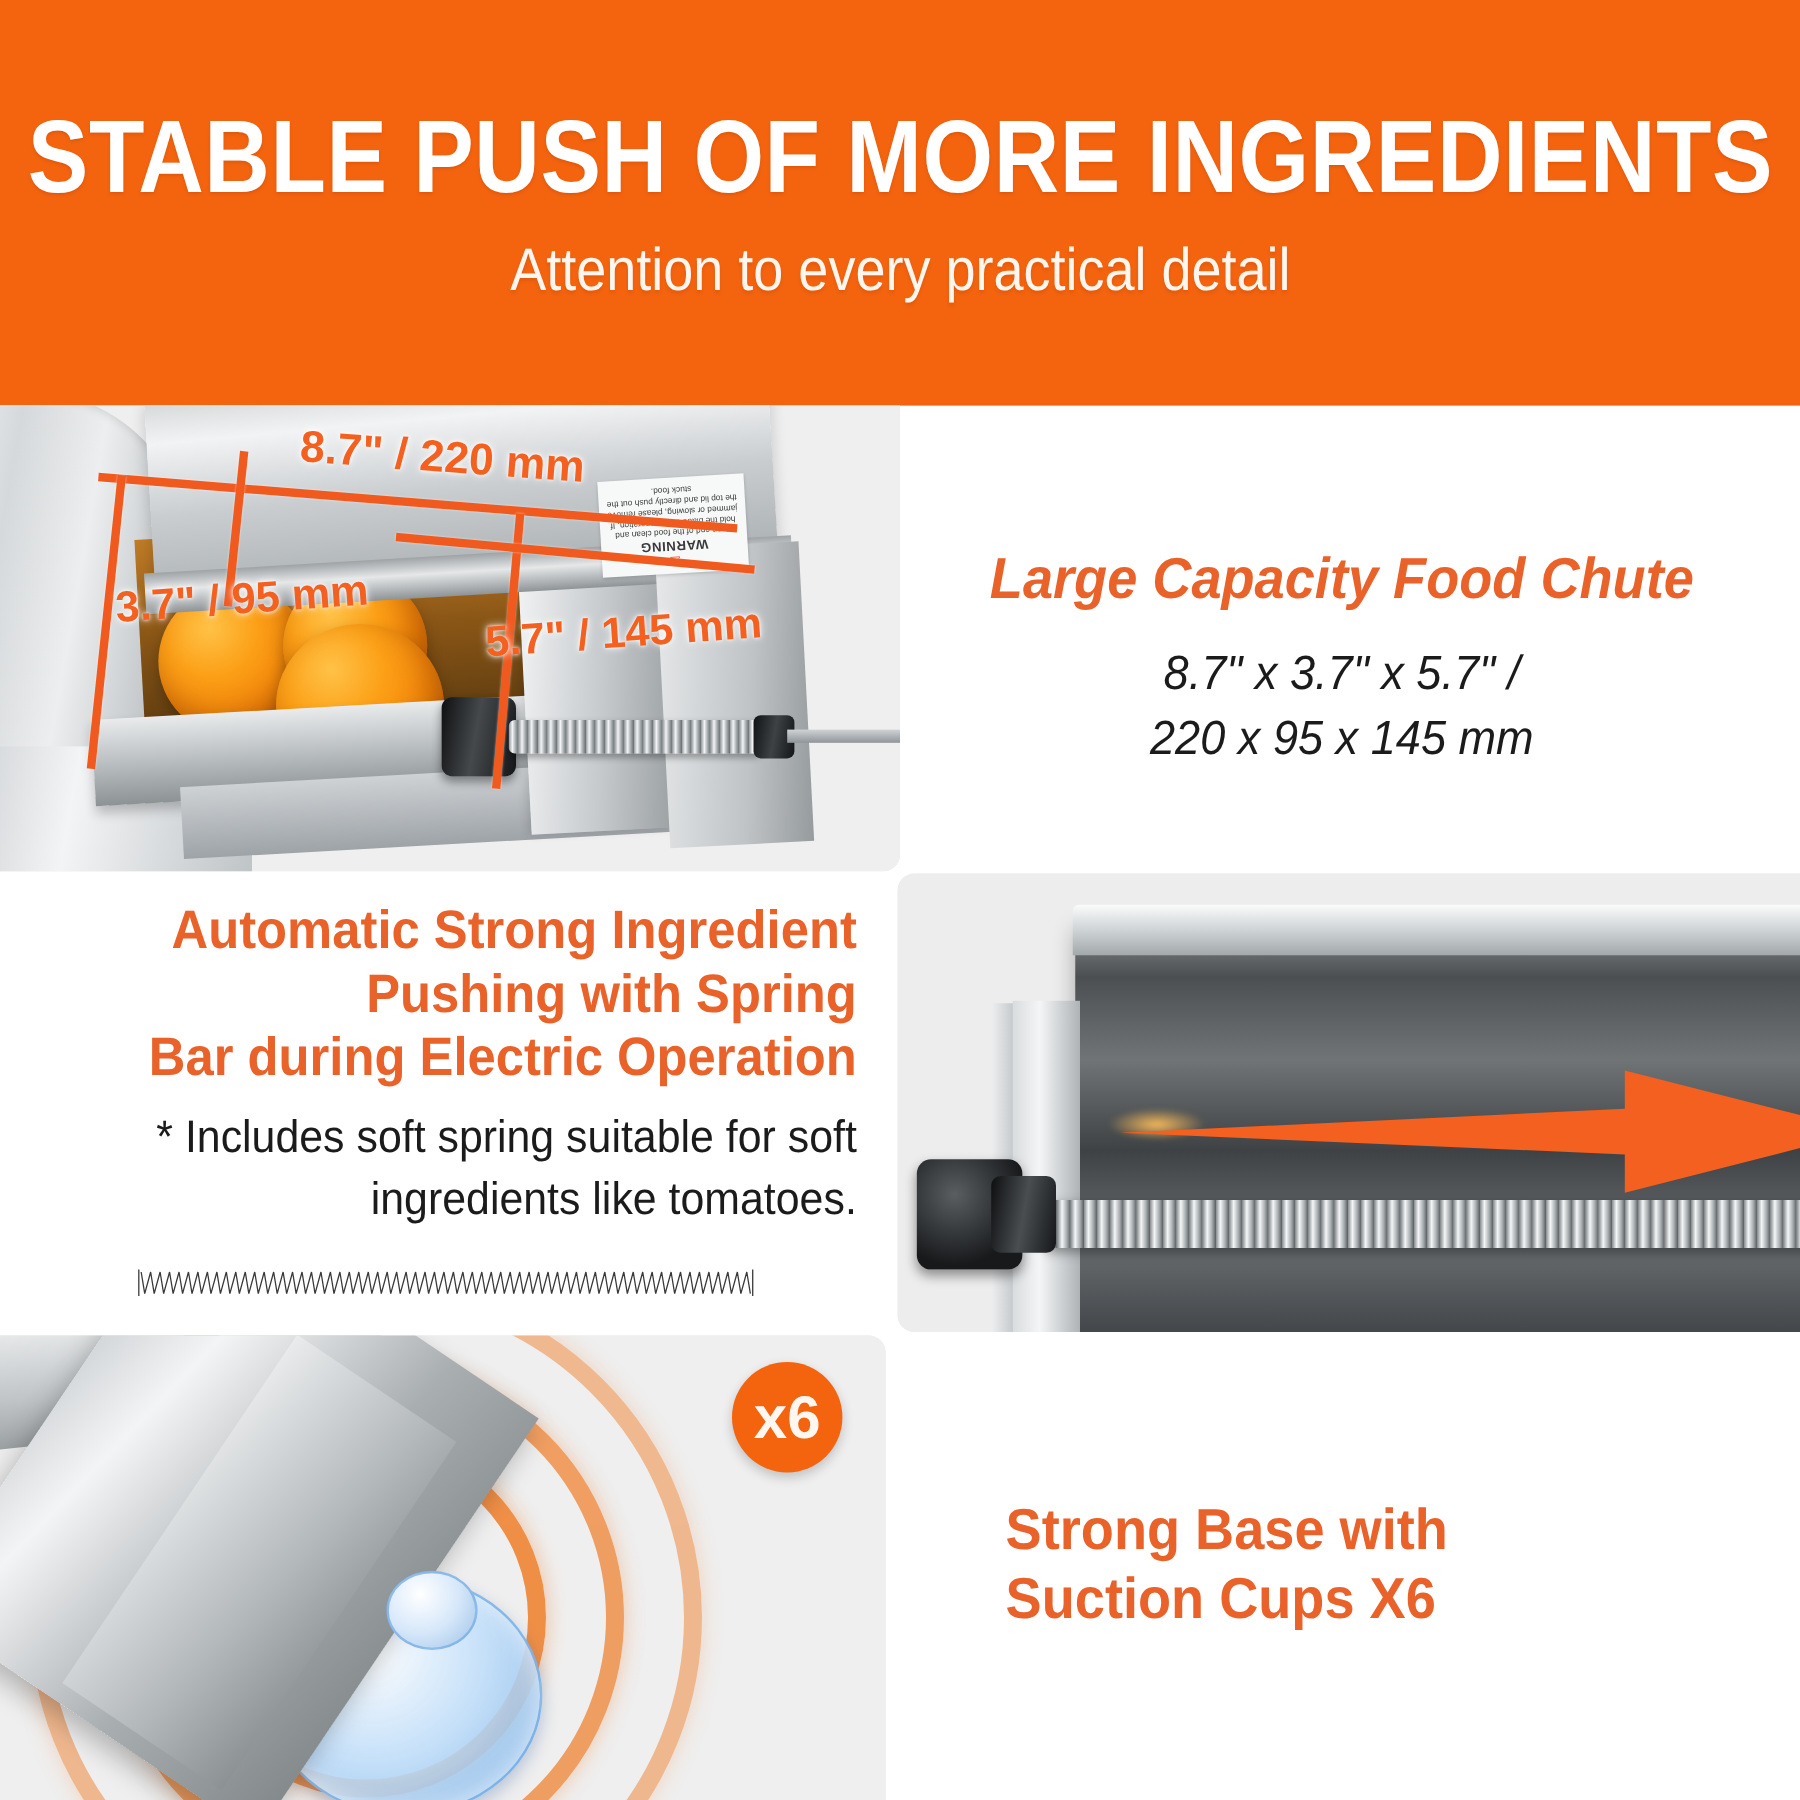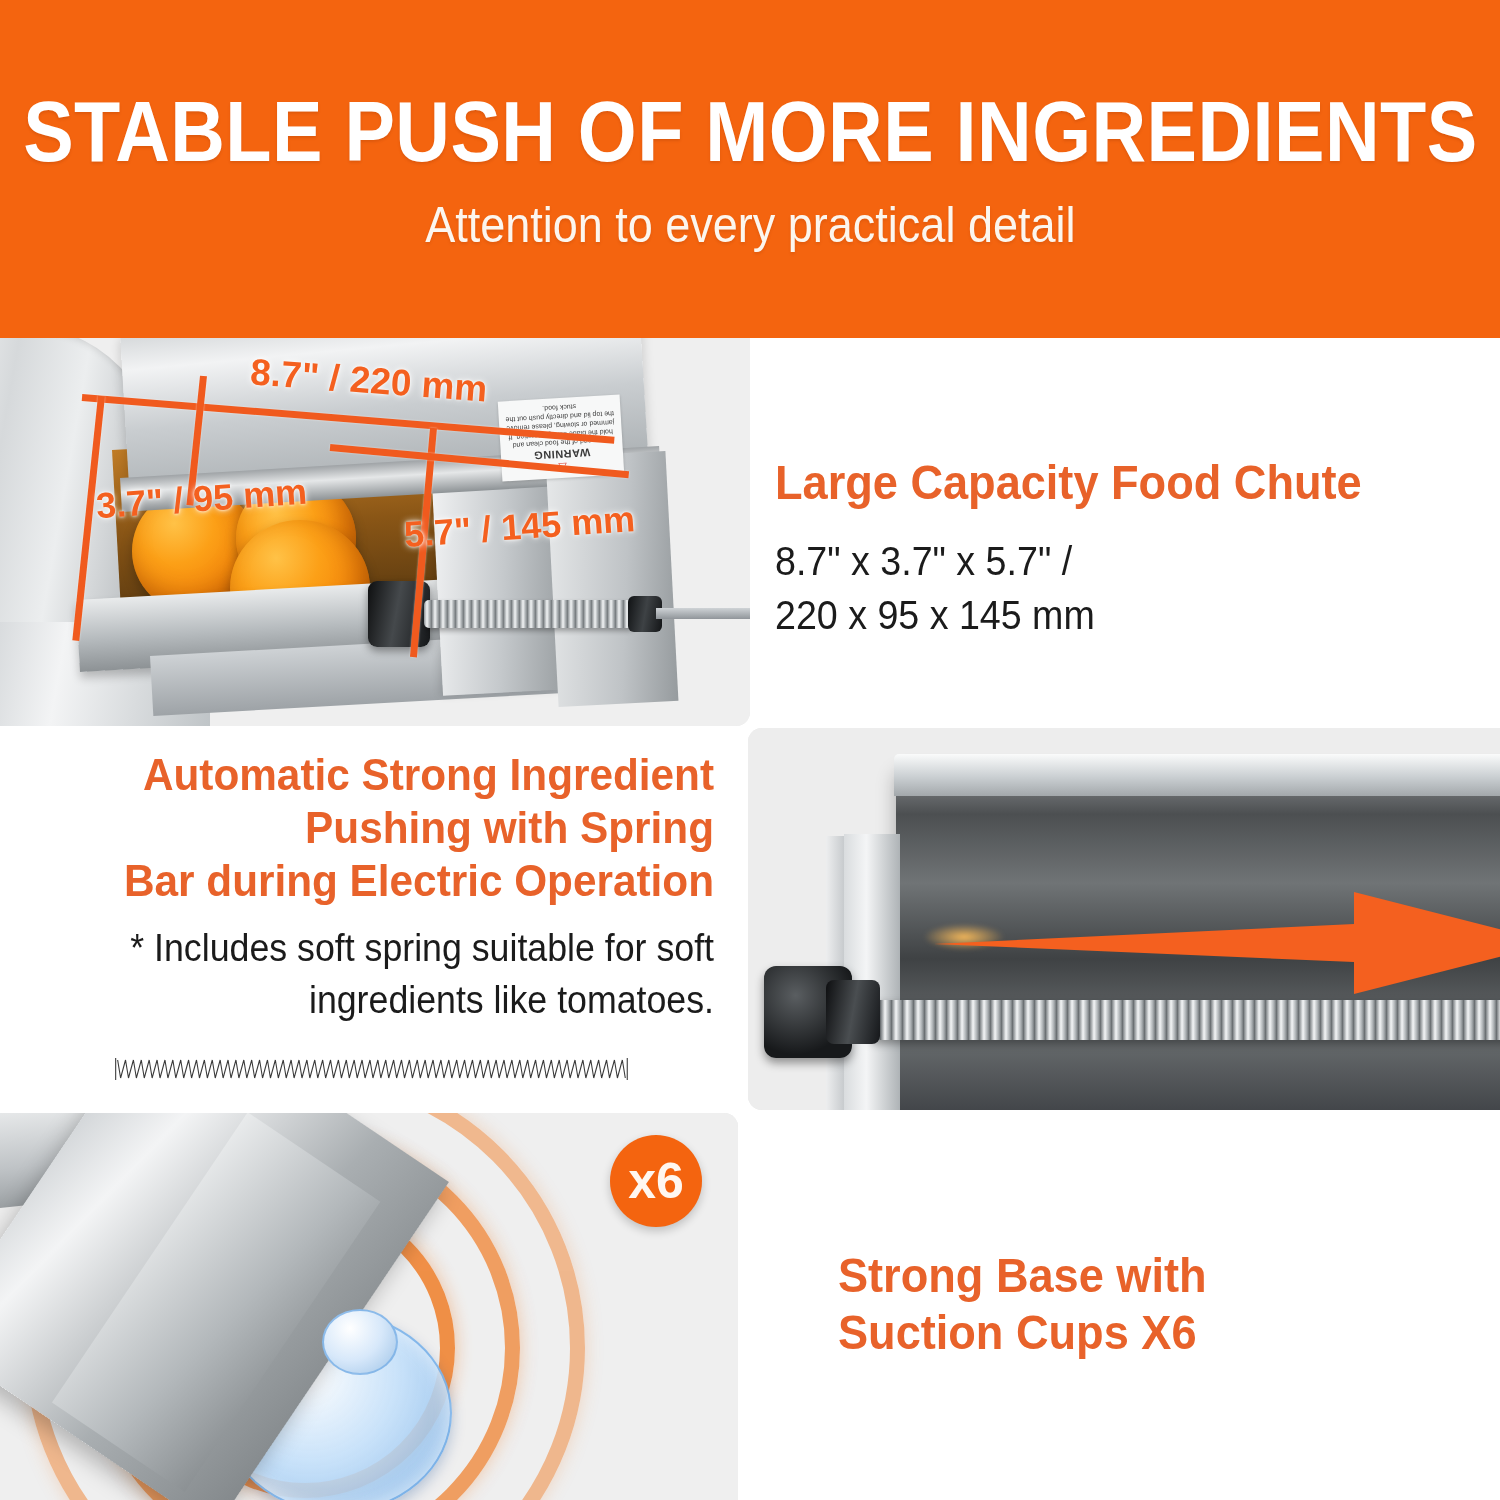--- a/index.html
+++ b/index.html
@@ -34,21 +34,21 @@
   }
 
   
   .panel { position:absolute; overflow:hidden; background:#E8E8E8; }
   #panel-chute   { left:0;   top:338px;  width:750px;  height:388px; border-radius:0 0 14px 0; }
   #panel-spring  { left:748px; top:728px; width:752px; height:382px; border-radius:14px 0 0 14px; }
   #panel-suction { left:0;   top:1113px; width:738px; height:387px; border-radius:0 14px 0 0; }
 
   
   .txtblock { position:absolute; }
-  #text-chute   { left:775px; top:455px;  width:660px; text-align:left; }
+  #text-chute   { left:808px; top:455px;  width:660px; text-align:center;font-style:italic; }
   #text-spring  { left:24px;  top:748px;  width:690px; text-align:right; }
   #text-suction { left:838px; top:1248px; width:620px; text-align:left; }
 
   .h-orange {
     color:#E8622A; font-weight:bold; line-height:1.18;
     transform:scaleX(0.94); transform-origin:left center;
   }
   #text-spring .h-orange { transform-origin:right center; }
   #text-chute   .h-orange { font-size:48px; }
   #text-spring  .h-orange { font-size:45px; }

